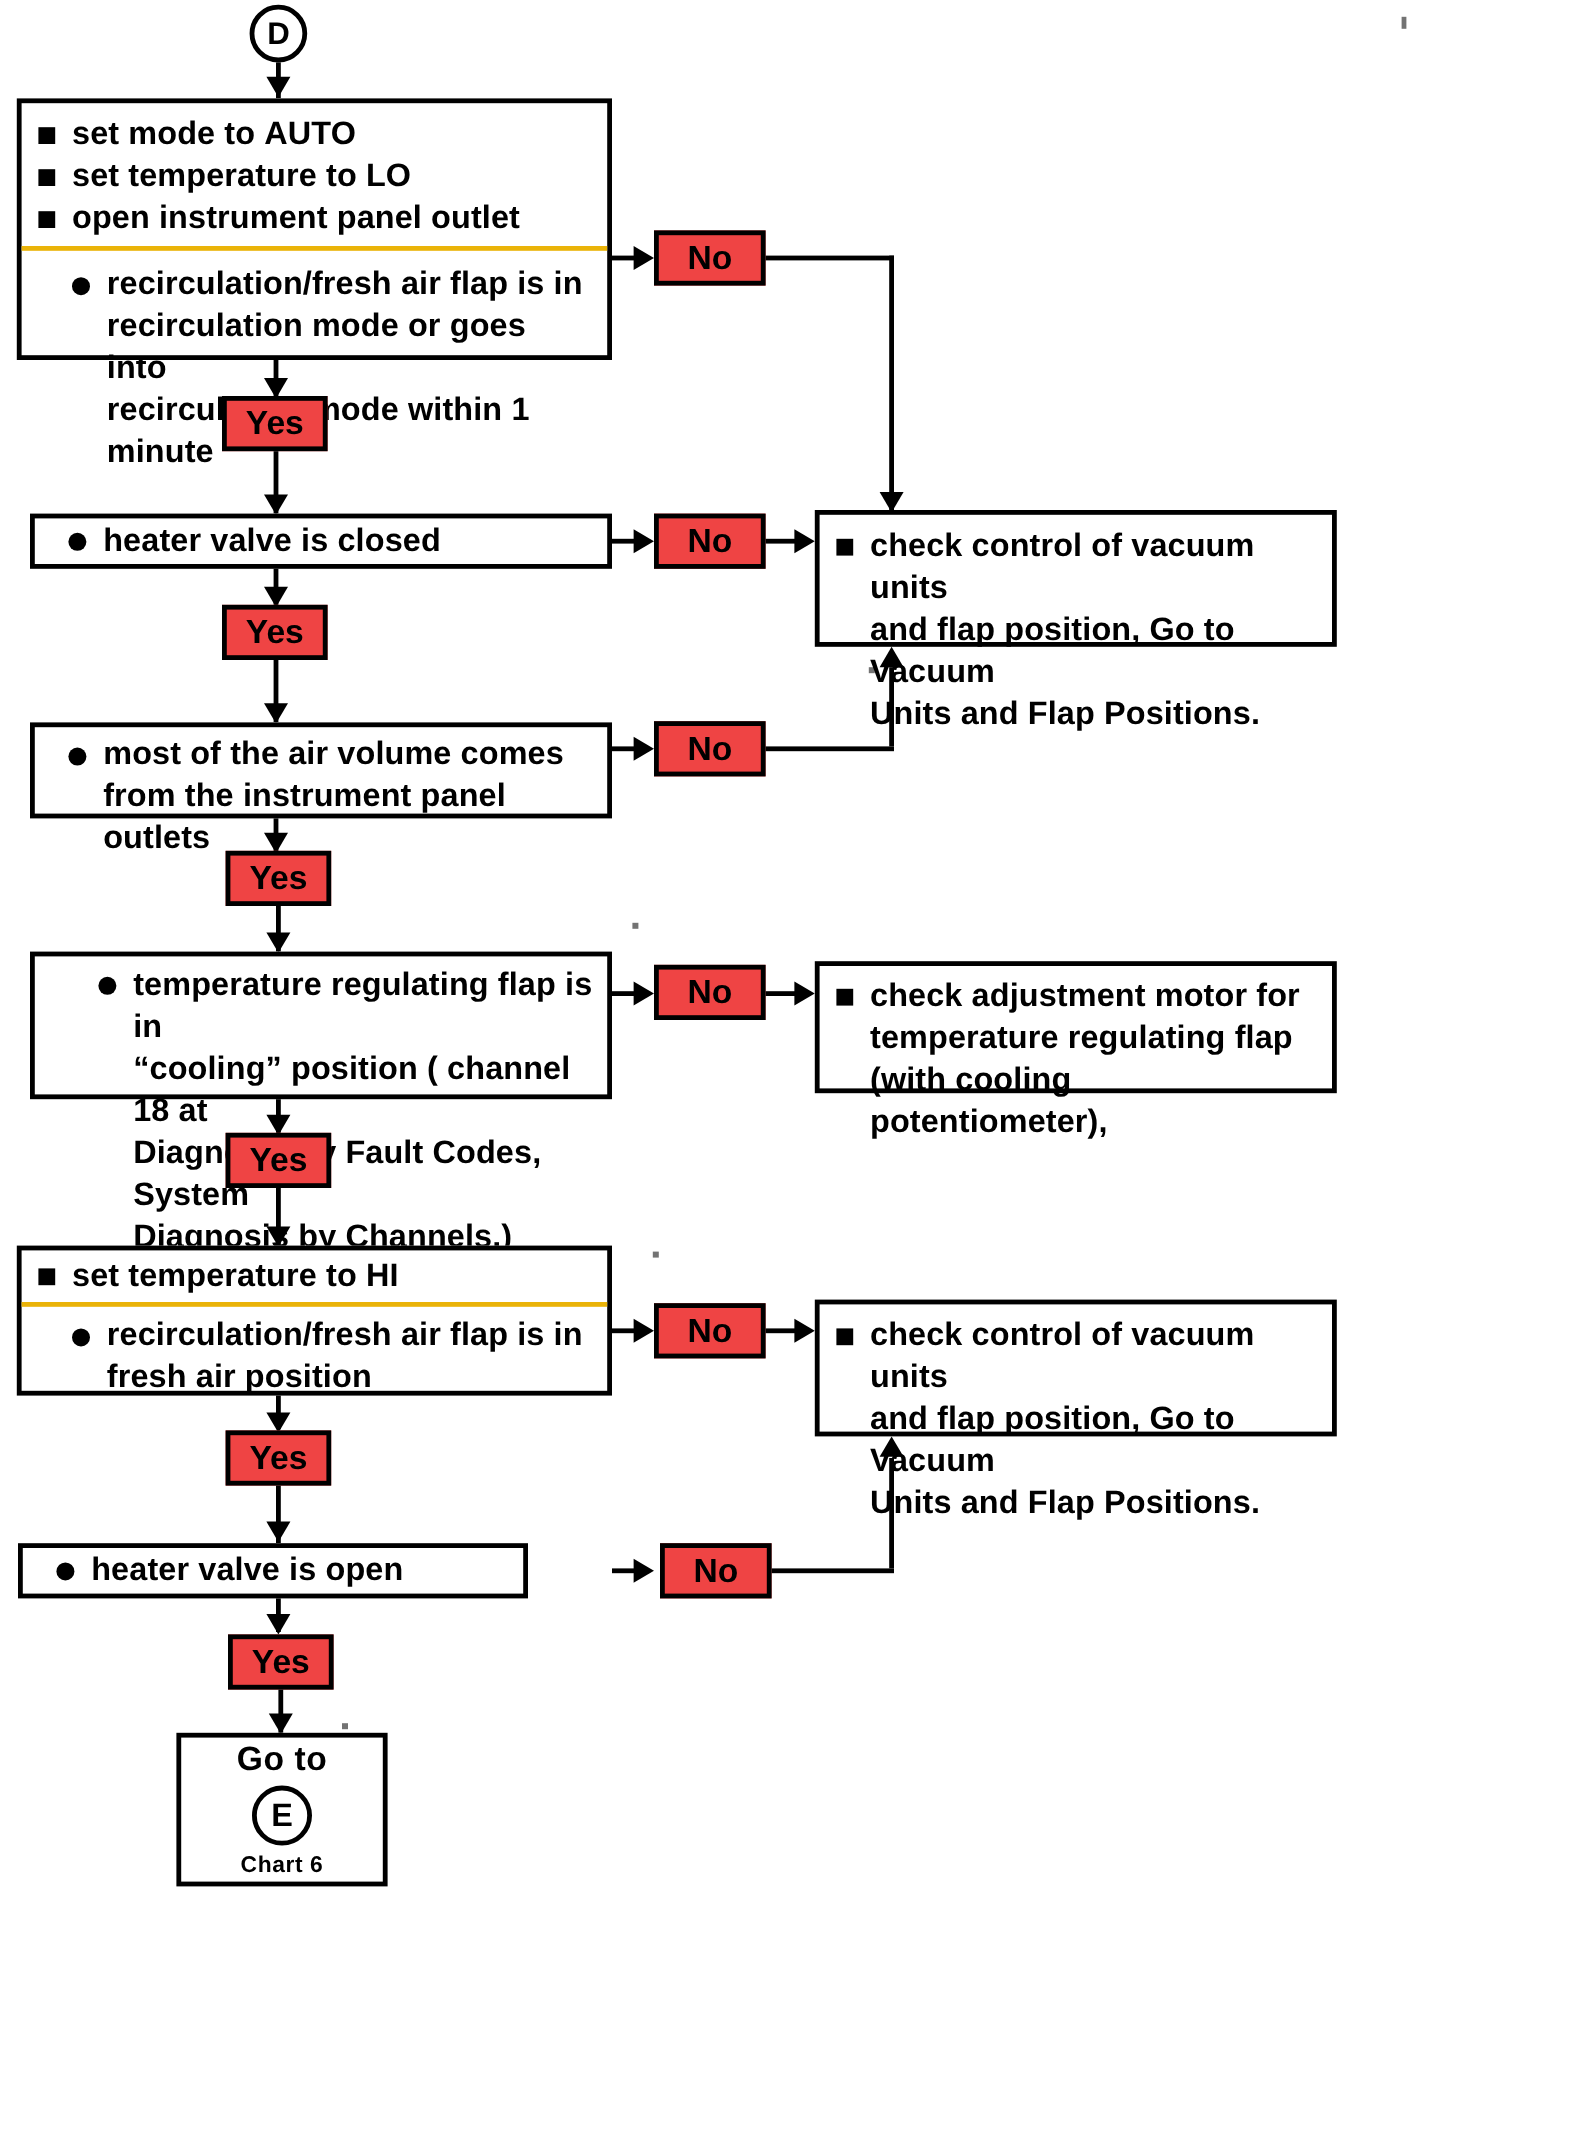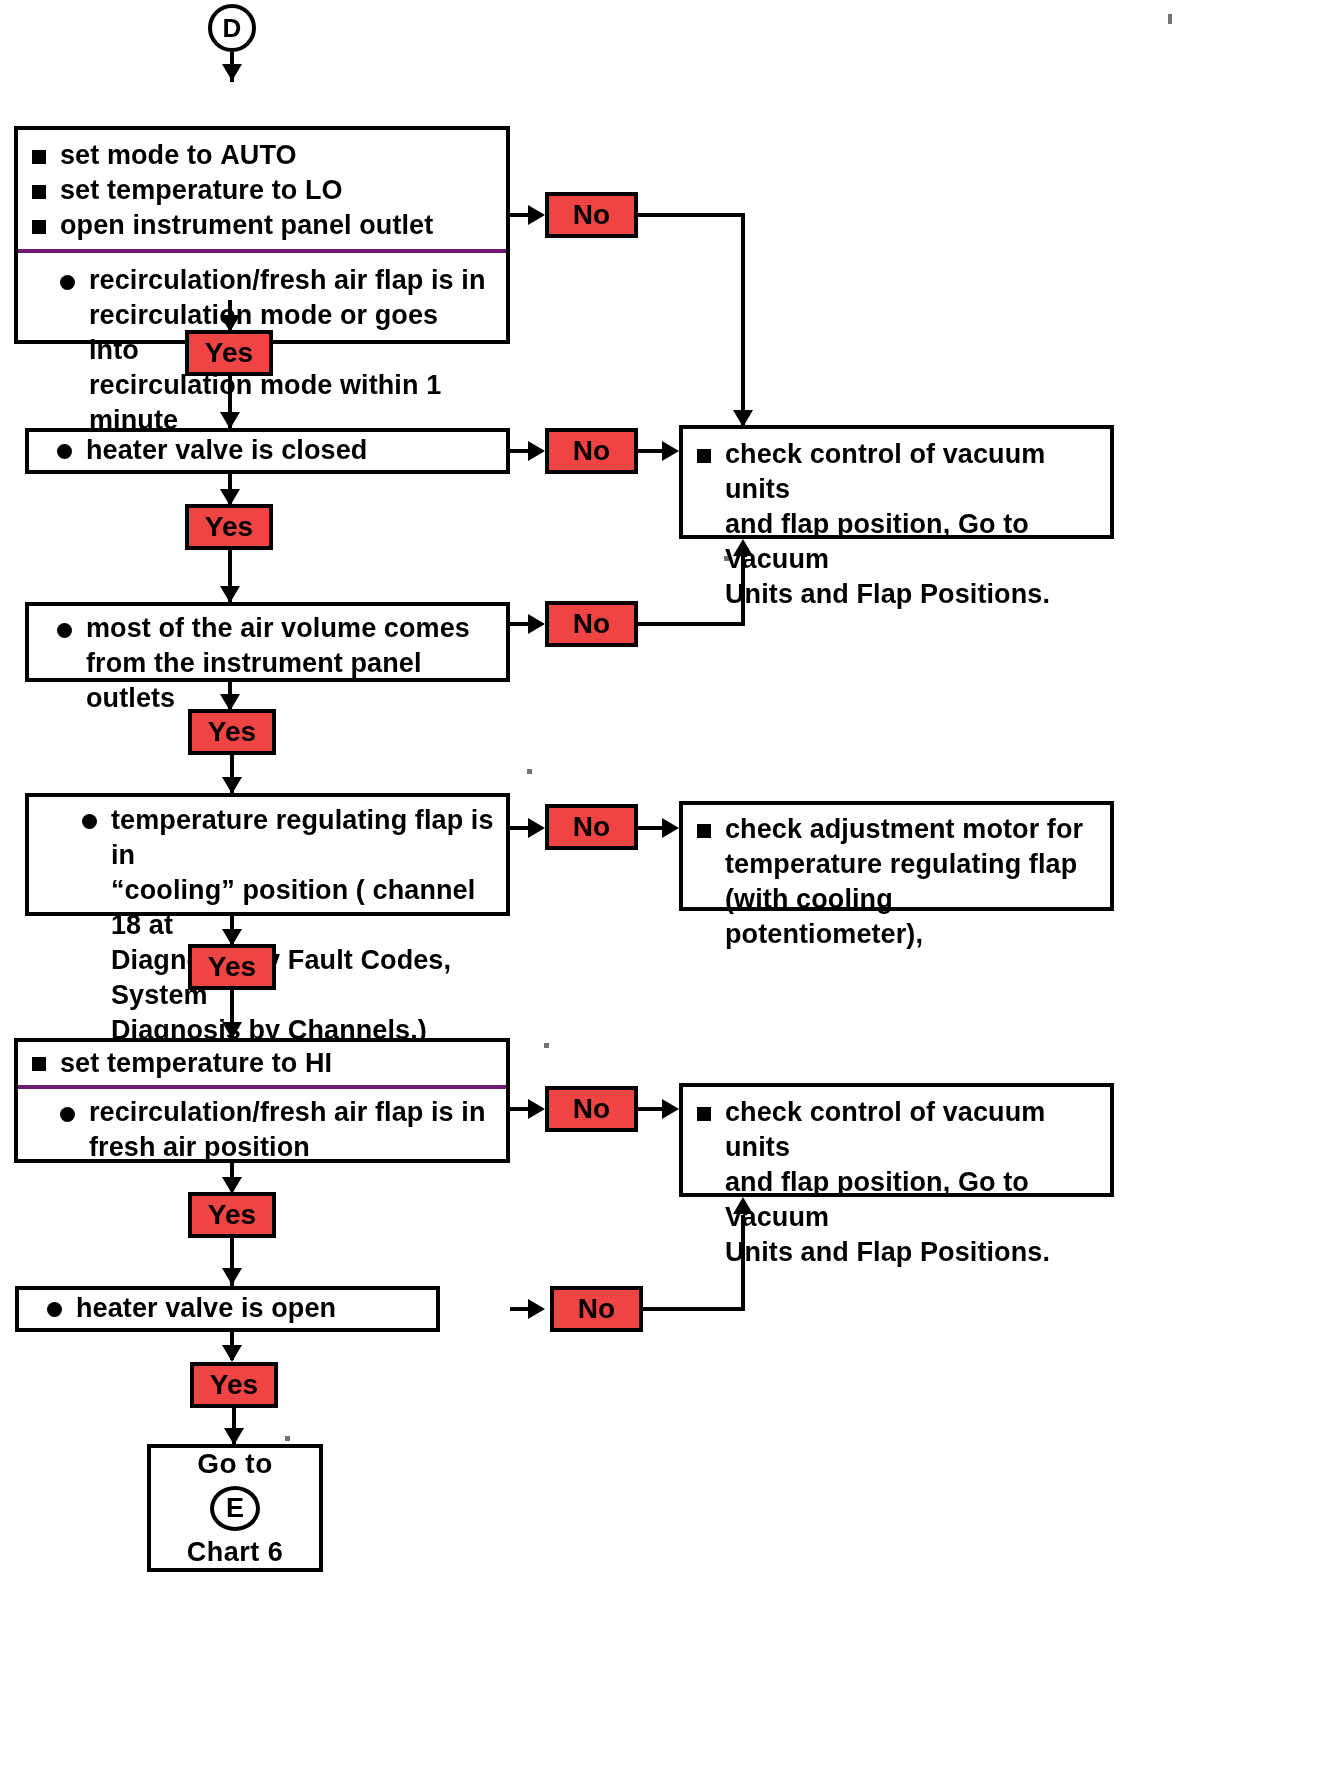--- a/index.html
+++ b/index.html
@@ -4,21 +4,21 @@
 <style>
   html,body{margin:0;padding:0;background:#fff;}
   body{
     width:1328px;height:1784px;position:relative;
     font-family:"Liberation Sans","DejaVu Sans",sans-serif;
     color:#000;overflow:hidden;
   }
   .stage{position:absolute;left:0;top:0;width:1328px;height:1784px;}
   .cellbox{position:absolute;box-sizing:border-box;background:#fff;border:4px solid #000;}
   .cellbox .row{box-sizing:border-box;padding:9px 14px 10px 14px;}
-  .cellbox .row.divided{border-top:4px solid #701a75;}
+  .cellbox .row.divided{border-top:4px solid #eab308;}
 
   .li{display:flex;align-items:flex-start;}
   .mk{flex:0 0 auto;margin-right:14px;line-height:1;}
   .mk.sq{width:14px;height:14px;background:#000;margin-top:12px;}
   .mk.dot{width:15px;height:15px;border-radius:50%;background:#000;margin-top:12px;}
   .tx{font-size:27px;line-height:35px;letter-spacing:.1px;font-weight:600;}
   .tx b{font-weight:900;}
 
   
   .tag{
@@ -62,21 +62,21 @@
 <body>
 
 <div class="stage">
 
   <div class="circ" style="left:208px;top:4px;width:48px;height:48px;">
     <span>D</span>
   </div>
   <div class="vline" style="left:230px;top:52px;height:30px;"></div>
   <div class="arrow-d" style="left:222px;top:64px;"></div>
 
-  <div class="cellbox" style="left:14px;top:82px;width:496px;height:218px;margin-top:44px;">
+  <div class="cellbox" style="left:14px;top:82px;width:496px;height:218px;">
     <div class="row" style="padding:8px 14px 6px 14px;">
       <div class="li">
         <span class="mk sq"></span>
         <span class="tx"><span>set mode to </span><b>AUTO</b></span>
       </div>
       <div class="li">
         <span class="mk sq"></span>
         <span class="tx"><span>set temperature to </span><b>LO</b></span>
       </div>
       <div class="li">
@@ -294,21 +294,21 @@
     <span>Yes</span>
   </div>
   <div class="vline" style="left:232px;top:1408px;height:36px;"></div>
   <div class="arrow-d" style="left:224px;top:1428px;"></div>
 
   <div class="gotobox" style="left:147px;top:1444px;width:176px;height:128px;">
     <span class="lbl">Go to</span>
     <span class="circ2">
       <span>E</span>
     </span>
-    <span class="lbl" style="font-size:27px;font-weight:600;">Chart 6</span>
+    <span class="lbl" style="font-size:19px;font-weight:600;">Chart 6</span>
   </div>
 
   <div class="speck" style="left:1168px;top:14px;width:4px;height:10px;"></div>
   <div class="speck" style="left:724px;top:556px;width:5px;height:5px;"></div>
   <div class="speck" style="left:527px;top:769px;width:5px;height:5px;"></div>
   <div class="speck" style="left:544px;top:1043px;width:5px;height:5px;"></div>
   <div class="speck" style="left:285px;top:1436px;width:5px;height:5px;"></div>
 
 </div>
 

